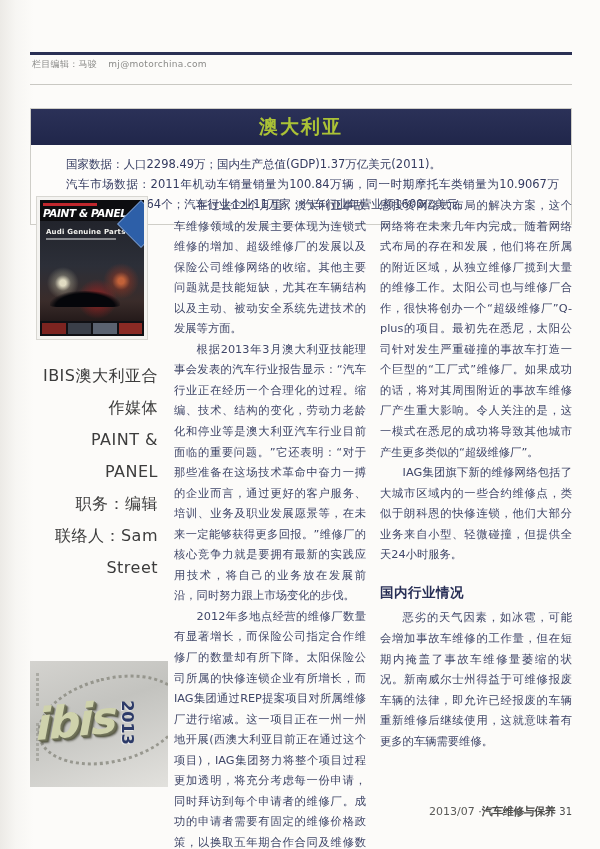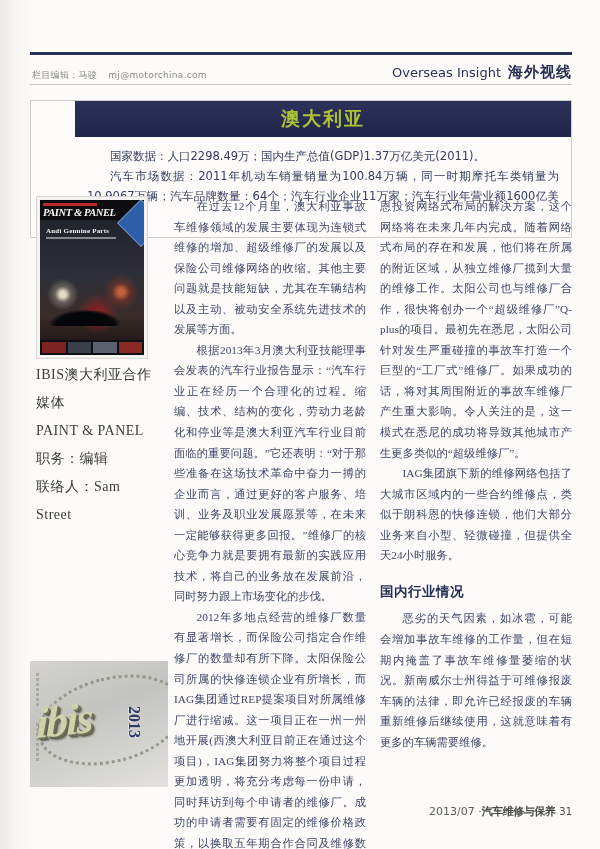--- a/index.html
+++ b/index.html
@@ -12,48 +12,48 @@
     position:relative;
     width:600px; height:849px;
     background:linear-gradient(90deg,#eceae6 0px,#f7f6f3 16px,#fcfbf9 34px,#fcfbf9 100%);
     overflow:hidden;
     color:#3f4668;
   }
   
   .top-rule { position:absolute; left:30px; right:28px; top:52px; height:3px; background:#2a3054; }
   .header-row {
     position:absolute; left:32px; right:28px; top:58px; height:24px;
-    display:flex; align-items:flex-end; justify-content:space-between;
+    display:flex; align-items:flex-start; justify-content:space-between;flex-direction:column;
   }
   .editor-info { font-size:9px; color:#8a8a88; letter-spacing:.3px; }
   .editor-info .email { margin-left:8px; }
   .section-name { color:#2a3054; display:flex; align-items:baseline; gap:7px; }
   .section-en { font-size:13px; }
   .section-cn { font-size:15px; font-weight:bold; letter-spacing:1px; }
   .header-underline { position:absolute; left:30px; right:28px; top:84px; height:1px; background:#c9c8c3; }
 
   
   .title-box {
-    position:absolute; left:30px; right:28px; top:100px;
-    border:1px solid #cfcec8; background:#fdfcfa;padding-left:44px;
+    position:absolute; left:30px; right:28px; top:108px;
+    border:1px solid #cfcec8; background:#fdfcfa;
   }
   .title-bar {
     height:36px; background:linear-gradient(180deg,#2b3158,#20264a);
     display:flex; align-items:center; justify-content:center;
   }
   .title-bar .title {
     color:#abc236; font-size:19px; font-weight:bold; letter-spacing:2px;
   }
   .facts { padding:9px 12px 10px 12px; font-size:11.5px; line-height:1.75; color:#343b60; text-align:justify; }
   .facts p { text-indent:2em; }
 
   
   .main {
     position:absolute; left:36px; right:28px; top:196px; bottom:62px;
-    display:flex; gap:14px;font-family:Liberation Serif, serif;
+    display:flex; gap:14px;
   }
   .sidebar { width:124px; flex:0 0 124px; display:flex; flex-direction:column; }
   .col { flex:1 1 0; font-size:11.3px; line-height:1.82; text-align:justify; color:#3f4668; }
   .col p { text-indent:2em; }
   .col p.cont { text-indent:0; }
   .sec-heading {
     font-size:13.5px; font-weight:bold; color:#272e55; letter-spacing:.5px;
     margin-bottom:4px;
   }
   .sec-heading.mid { margin-top:14px; }
@@ -62,21 +62,21 @@
   .cover {
     width:112px; background:#f4f3f0; border:1px solid #d8d7d2; padding:3px;
   }
   .cover-inner { background:#15161a; position:relative; overflow:hidden; }
   .masthead { background:#0d0d10; padding:3px 3px 2px 3px; }
   .masthead-strip { height:3px; width:55%; background:#c0272d; margin-bottom:1px; }
   .cover-title {
     color:#fff; font-weight:bold; font-style:italic; font-size:10.5px;
     letter-spacing:-0.4px; white-space:nowrap;
   }
-  .cover-body { position:relative; height:120px;
+  .cover-body { position:relative; height:100px;
     background:
       radial-gradient(circle at 22% 62%, rgba(255,250,220,.85) 0 3px, rgba(255,250,210,.25) 8px, transparent 16px),
       radial-gradient(circle at 78% 60%, rgba(255,120,60,.7) 0 3px, rgba(200,60,30,.3) 9px, transparent 18px),
       radial-gradient(circle at 55% 78%, rgba(180,30,30,.55) 0 6px, transparent 20px),
       linear-gradient(180deg,#22242c 0%, #2c2f38 45%, #3a2c2a 80%, #241a1a 100%);
   }
   .cover-feature { position:absolute; left:6px; top:7px; color:#f2f2ee; font-size:7px; font-weight:bold; letter-spacing:.2px; }
   .cover-tagline { position:absolute; left:6px; top:17px; width:70px; height:2px; background:rgba(255,255,255,.45); }
   .corner-badge {
     position:absolute; right:-14px; top:-14px; width:34px; height:34px;
@@ -88,22 +88,22 @@
     background:radial-gradient(ellipse at 50% 100%, #05060a 60%, transparent 75%);
     border-radius:50% 50% 10% 10%;
   }
   .cover-footer { display:flex; gap:2px; padding:2px; background:#101014; }
   .thumb { flex:1; height:11px; }
   .thumb.t1 { background:#7d2420; } .thumb.t2 { background:#3a3f49; }
   .thumb.t3 { background:#5a6270; } .thumb.t4 { background:#8a2a24; }
 
   
   .cover-caption {
-    margin-top:2px; font-size:14px; line-height:2.0; color:#3c3c3c;
-    text-align:left; letter-spacing:.5px; padding-right:2px;
+    margin-top:20px; font-size:16px; line-height:2.0; color:#3c3c3c;
+    text-align:right; letter-spacing:.5px; padding-right:2px;
   }
 
   
   .ibis-photo {
     margin-top:auto; width:138px; height:126px; margin-left:-6px;
     background:linear-gradient(160deg,#d4d3cf 0%,#c3c3bf 40%,#e2e1dd 100%);
     position:relative; overflow:hidden;
   }
   .ibis-swoosh {
     position:absolute; left:6px; top:16px; width:150px; height:86px;
@@ -142,24 +142,20 @@
 <body>
 
 <div class="page">
 
   <div class="top-rule"></div>
 
   <div class="header-row">
     <div class="editor-info">
       <span>栏目编辑：马骏</span>
       <span class="email">mj@motorchina.com</span>
-    </div>
-    <div class="section-name">
-      <span class="section-en">Overseas Insight</span>
-      <span class="section-cn">海外视线</span>
     </div>
   </div>
   <div class="header-underline"></div>
 
   <div class="title-box">
     <div class="title-bar">
       <span class="title">澳大利亚</span>
     </div>
     <div class="facts">
       <p>国家数据：人口2298.49万；国内生产总值(GDP)1.37万亿美元(2011)。</p>

